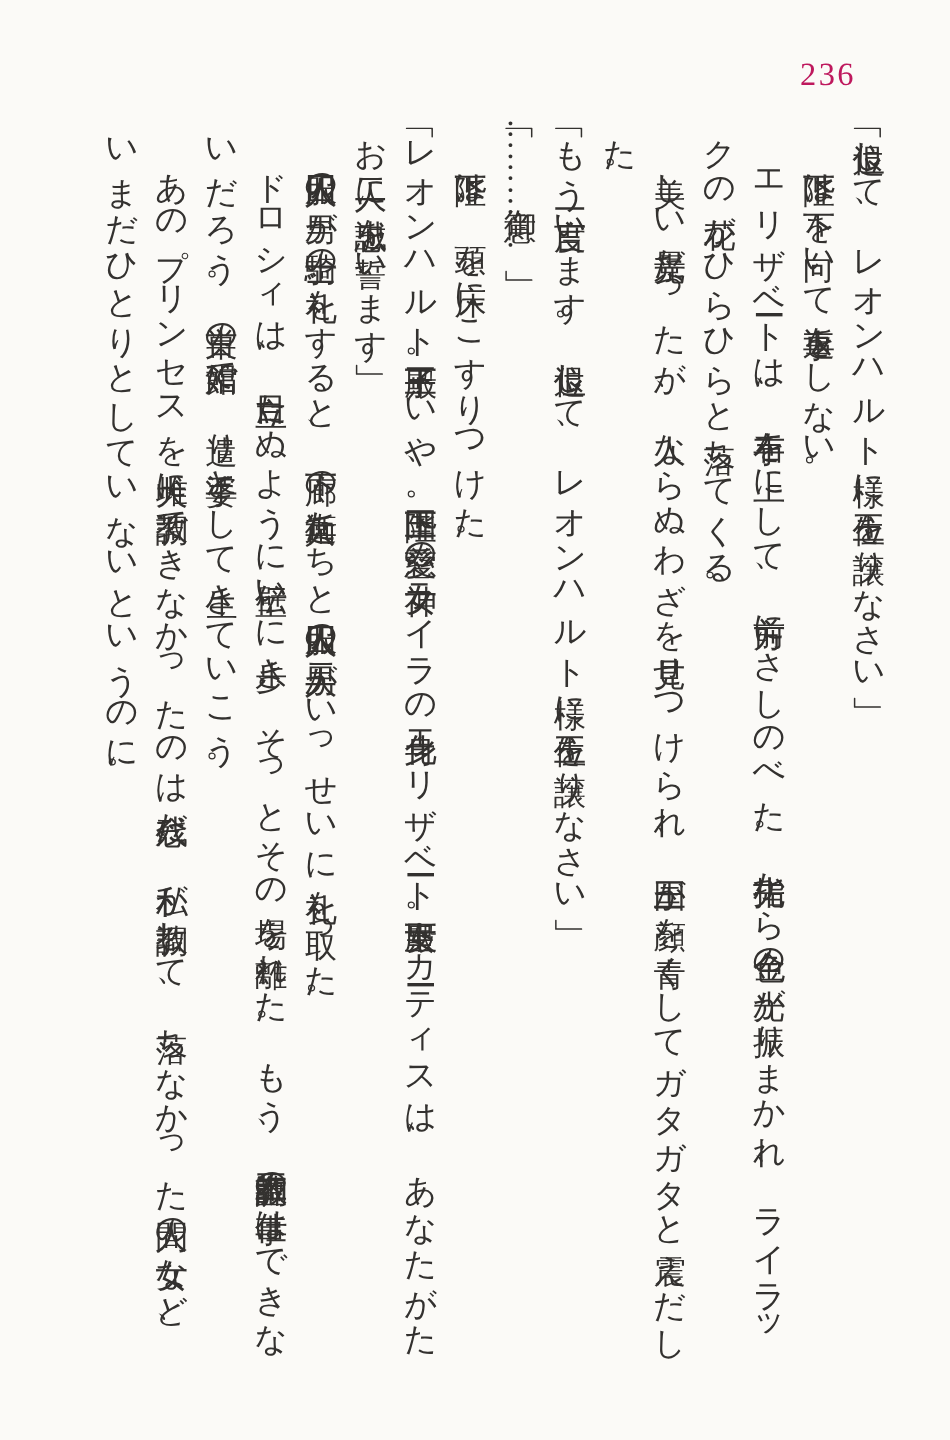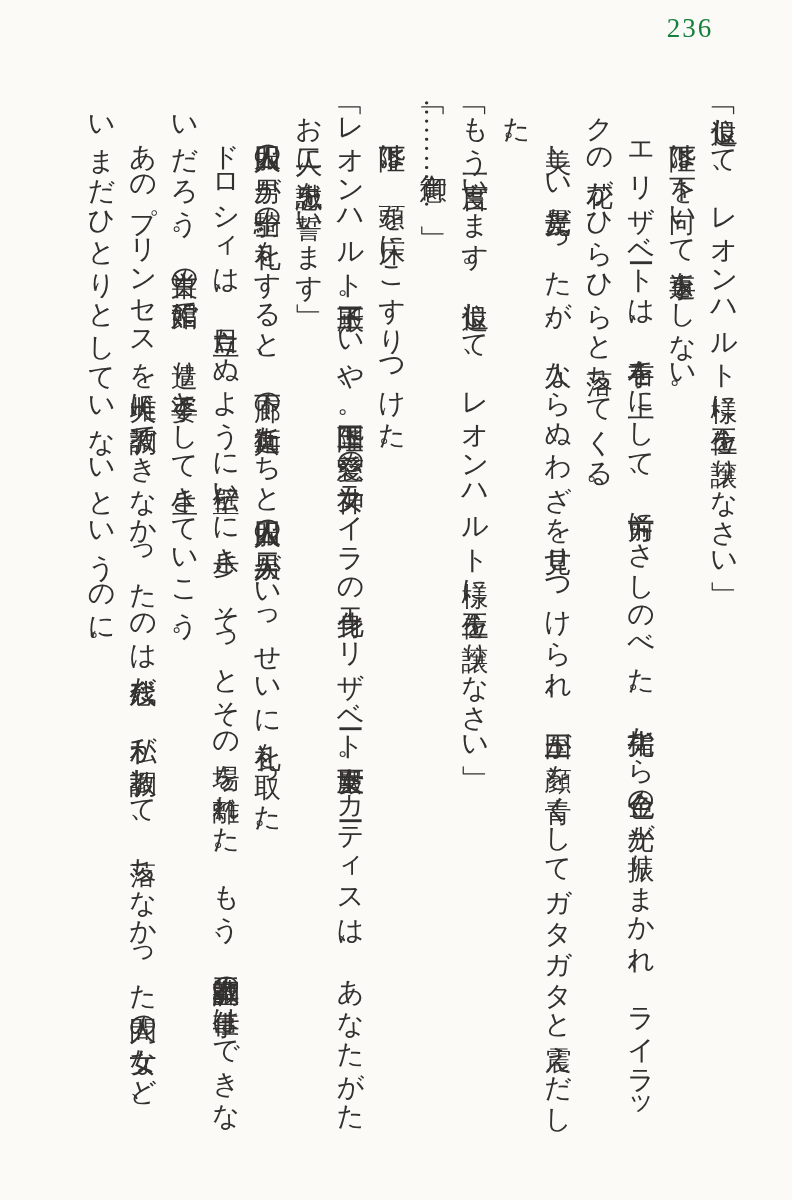--- a/index.html
+++ b/index.html
@@ -48,21 +48,21 @@
     padding: 0;
   }
   .text-block p.para.indent {
     text-indent: 1em;
   }
 </style>
 </head>
 <body>
 
 <div class="page" style="background: rgb(251, 250, 247);">
-  <div class="page-number" style="color: #15803d;">236</div>
+  <div class="page-number" style="color: #be185d; margin-top: 34px;">236</div>
   <div class="text-block" style="color: rgb(51, 49, 47);">
       <p class="para">「退位して、レオンハルト様に王位を譲りなさい」</p>
       <p class="para indent">陛下は下を向いて返事をしない。</p>
       <p class="para indent">エリザベートは、右手を上にして、前方にさしのべた。指先から金色の光が振りまかれ、ライラックの花がひらひらと落ちてくる。</p>
       <p class="para indent">美しい光景だったが、人ならぬわざを見せつけられ、国王が顔を青くしてガタガタと震えだした。</p>
       <p class="para">「もう一度言います。退位して、レオンハルト様に王位を譲りなさい」</p>
       <p class="para">「……御意……」</p>
       <p class="para indent">陛下は、頭を床にこすりつけた。</p>
       <p class="para">「レオンハルト王子殿下。いや、国王陛下。慈愛の女神ライラの化身エリザベート皇女殿下。カーティスは、あなたがたお二人に忠誠を誓います」</p>
       <p class="para indent">囚人服の男が騎士の礼をすると、廊下の近衛兵たちと囚人服の男二人がいっせいに礼を取った。</p>

